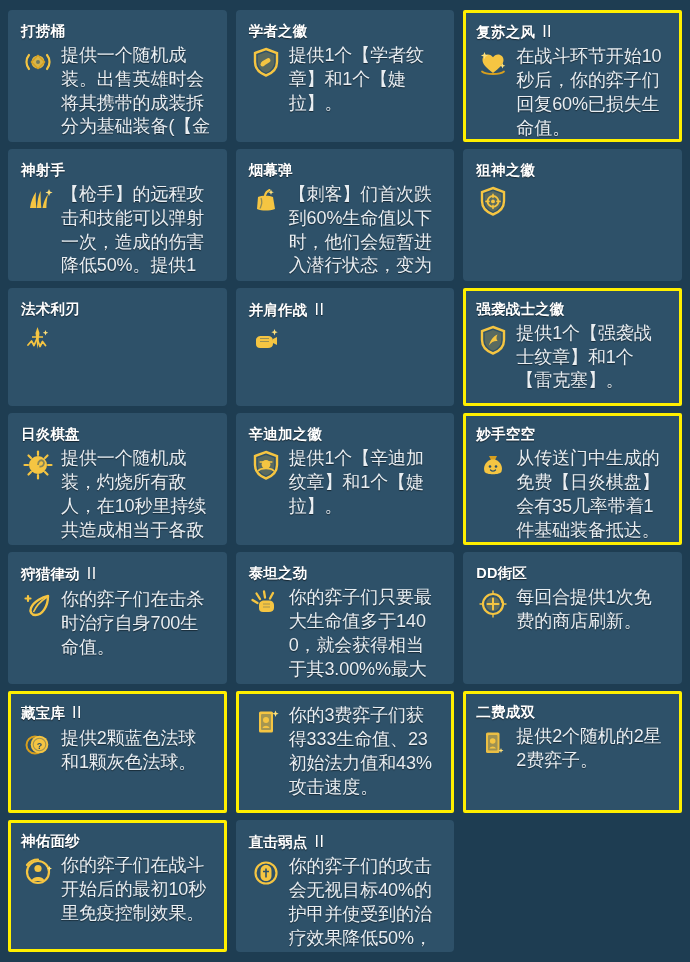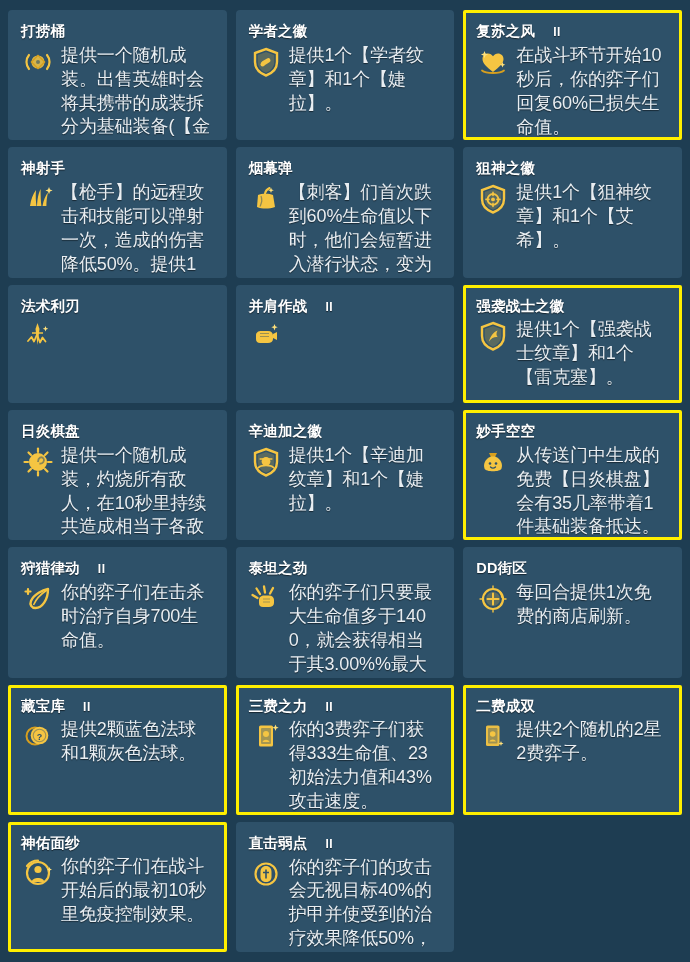--- a/index.html
+++ b/index.html
@@ -38,23 +38,23 @@
     color: #ffffff;
     font-size: 14.5px;
     font-weight: bold;
     letter-spacing: 0.2px;
     line-height: 1.15;
     margin-bottom: 4px;
     text-shadow: 0 1px 1px rgba(0,0,0,0.55);
     white-space: nowrap;
   }
   .card-title .tier {
-    font-size: 12px;
-    font-weight: bold;
-    margin-left: 18px;
+    font-size: 16px;
+    font-weight: normal;
+    margin-left: 7px;
     letter-spacing: 0.5px;
   }
   .card-body {
     display: flex;
     align-items: flex-start;
     gap: 6px;
   }
   .icon-wrap {
     flex: 0 0 34px;
     width: 34px;
@@ -155,21 +155,20 @@
       <div class="card-body">
         <div class="icon-wrap">
           <svg width="32" height="32" viewBox="0 0 32 32">
     <path d="M16 3 L27 7 V16 C27 23 21.5 27.5 16 29.5 C10.5 27.5 5 23 5 16 V7 Z" fill="none" stroke="#f5c542" stroke-width="2.4"></path>
     <path d="M16 6 L24.3 9 V16 C24.3 21.5 20.2 25 16 26.8 C11.8 25 7.7 21.5 7.7 16 V9 Z" fill="#f5c542" opacity="0.22"></path>
     <circle cx="16" cy="16.4" r="5.4" fill="none" stroke="#f5c542" stroke-width="1.8"></circle>
             <circle cx="16" cy="16.4" r="1.9" fill="#f5c542"></circle>
             <path d="M16 9.4 v3 M16 20.4 v3 M9 16.4 h3 M20 16.4 h3" stroke="#f5c542" stroke-width="1.6" stroke-linecap="round"></path>
   </svg>
         </div>
-        <div class="card-desc">提供1个【狙神纹章】和1个【艾希】。</div>
       </div>
     </div>
     <div class="card">
       <div class="card-title"><span>法术利刃</span></div>
       <div class="card-body">
         <div class="icon-wrap">
           <svg width="34" height="34" viewBox="0 0 34 34">
       <path d="M16.5 4 l2 6 l-2 16 l-2 -16 Z" fill="#f5c542"></path>
       <path d="M11 14 l11 0" stroke="#f5c542" stroke-width="1.6"></path>
       <path d="M7 22 l3.5-4 l2.5 4.5 l3-7 l3 8 l2.5-5 l3 4" stroke="#f5c542" stroke-width="1.8" fill="none" stroke-linejoin="round" stroke-linecap="round"></path>
@@ -315,21 +314,20 @@
       <circle cx="14" cy="17" r="8.5" fill="none" stroke="#d79f1e" stroke-width="2"></circle>
       <circle cx="18.5" cy="16.5" r="8.8" fill="#f5c542"></circle>
       <circle cx="18.5" cy="16.5" r="6.3" fill="none" stroke="#2e5169" stroke-width="1.1" opacity="0.45"></circle>
       <text x="18.5" y="20.5" font-size="9" text-anchor="middle" fill="#2e5169" font-family="Liberation Sans, sans-serif" font-weight="bold">?</text>
     </svg>
         </div>
         <div class="card-desc">提供2颗蓝色法球和1颗灰色法球。</div>
       </div>
     </div>
     <div class="card selected">
-      <div class="card-title"><span>三费之力</span><span class="tier">II</span></div>
       <div class="card-body">
         <div class="icon-wrap">
           <svg width="34" height="34" viewBox="0 0 34 34">
       <rect x="10" y="6.5" width="14" height="21" rx="1.6" fill="#f5c542"></rect>
       <rect x="12" y="9" width="10" height="16" rx="1" fill="#2e5169" opacity="0.4"></rect>
       <circle cx="17" cy="15" r="3" fill="#f5c542"></circle>
       <path d="M13.5 23 C14.5 20 19.5 20 20.5 23 Z" fill="#f5c542"></path>
       <path d="M26.5 5.5 l.9 2.3 l2.3 .9 l-2.3 .9 l-.9 2.3 l-.9-2.3 l-2.3-.9 l2.3-.9 Z" fill="#ffe07a"></path>
     </svg>
         </div>

